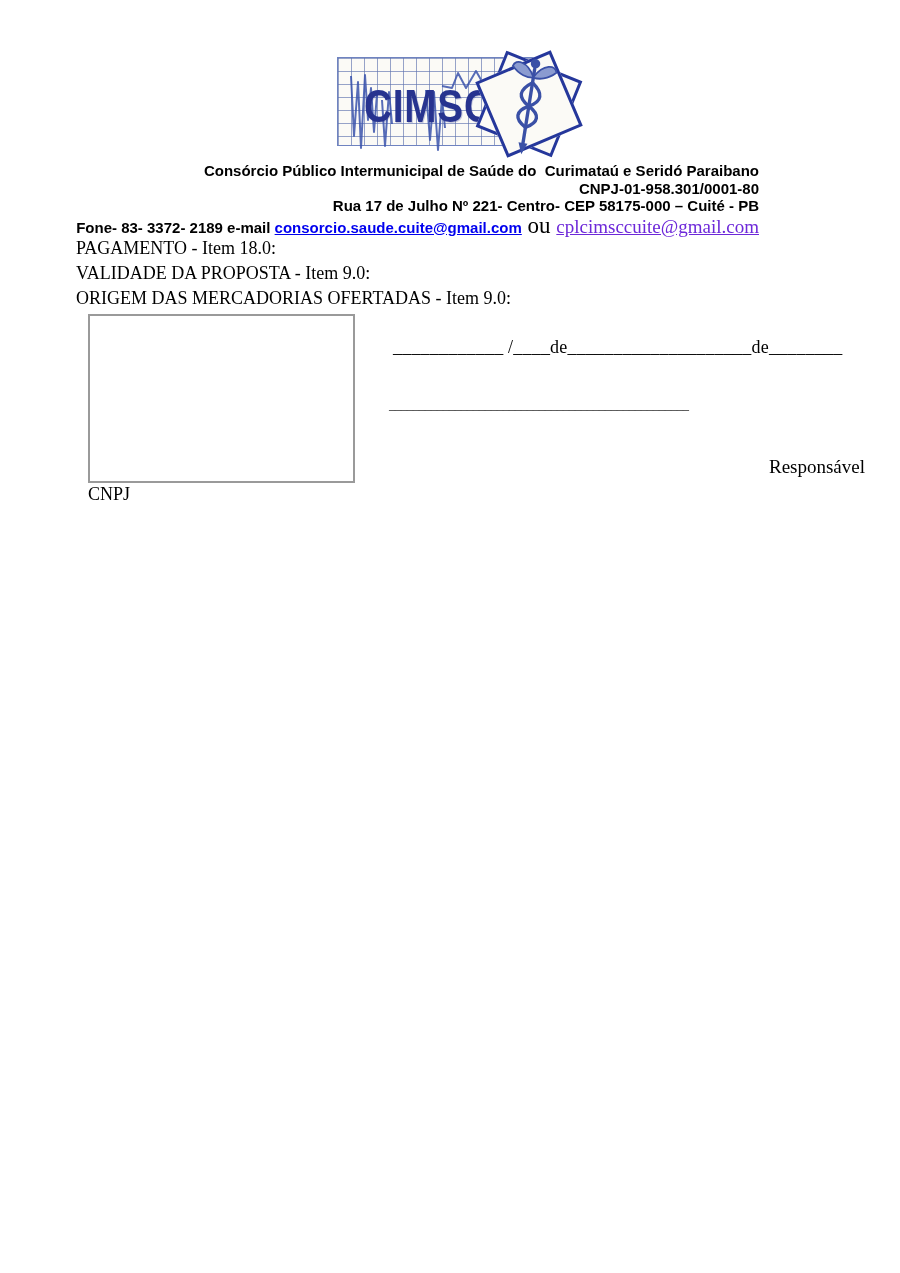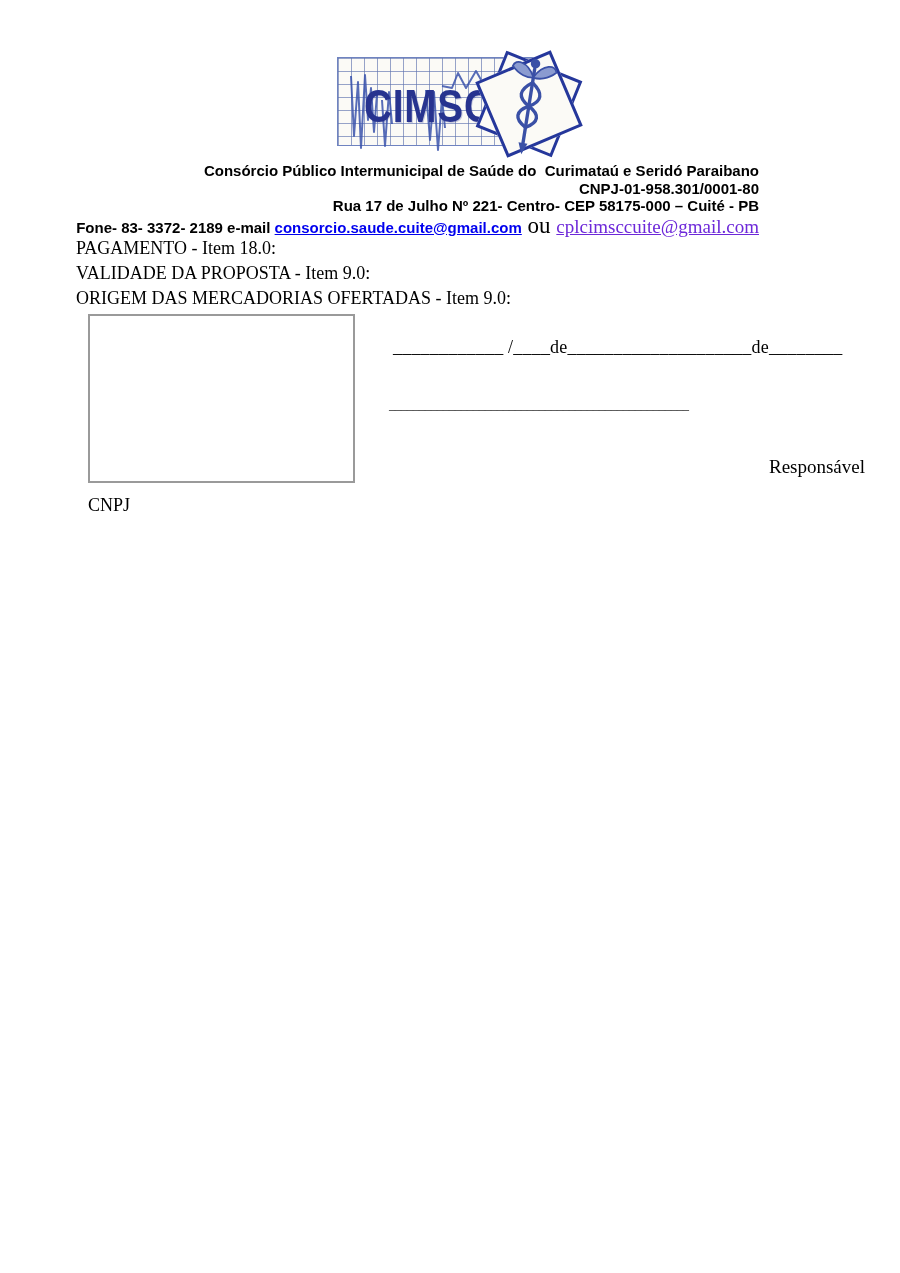--- a/index.html
+++ b/index.html
@@ -73,21 +73,21 @@
     font-size: 18px; white-space: pre; letter-spacing: .2px;
   }
   .sig-line {
     position: absolute; left: 389px; top: 398px;
     font-size: 12px; white-space: pre;
   }
   .sig-label {
     position: absolute; left: 408px; top: 420px; width: 457px;
     text-align: right; font-size: 19px; margin-top: 36px;
   }
-  .cnpj-label { position: absolute; left: 88px; top: 495px; font-size: 18px; }
+  .cnpj-label { position: absolute; left: 88px; top: 484px; font-size: 18px; }
 </style>
 </head>
 <body>
 
 <div class="page">
 
   <div class="logo">
     <div class="logo-grid">
       <svg class="ekg" viewBox="0 0 202 101" preserveAspectRatio="none">
         <g fill="none" stroke="#3b54ad" stroke-width="2" opacity="0.85" stroke-linejoin="round">

